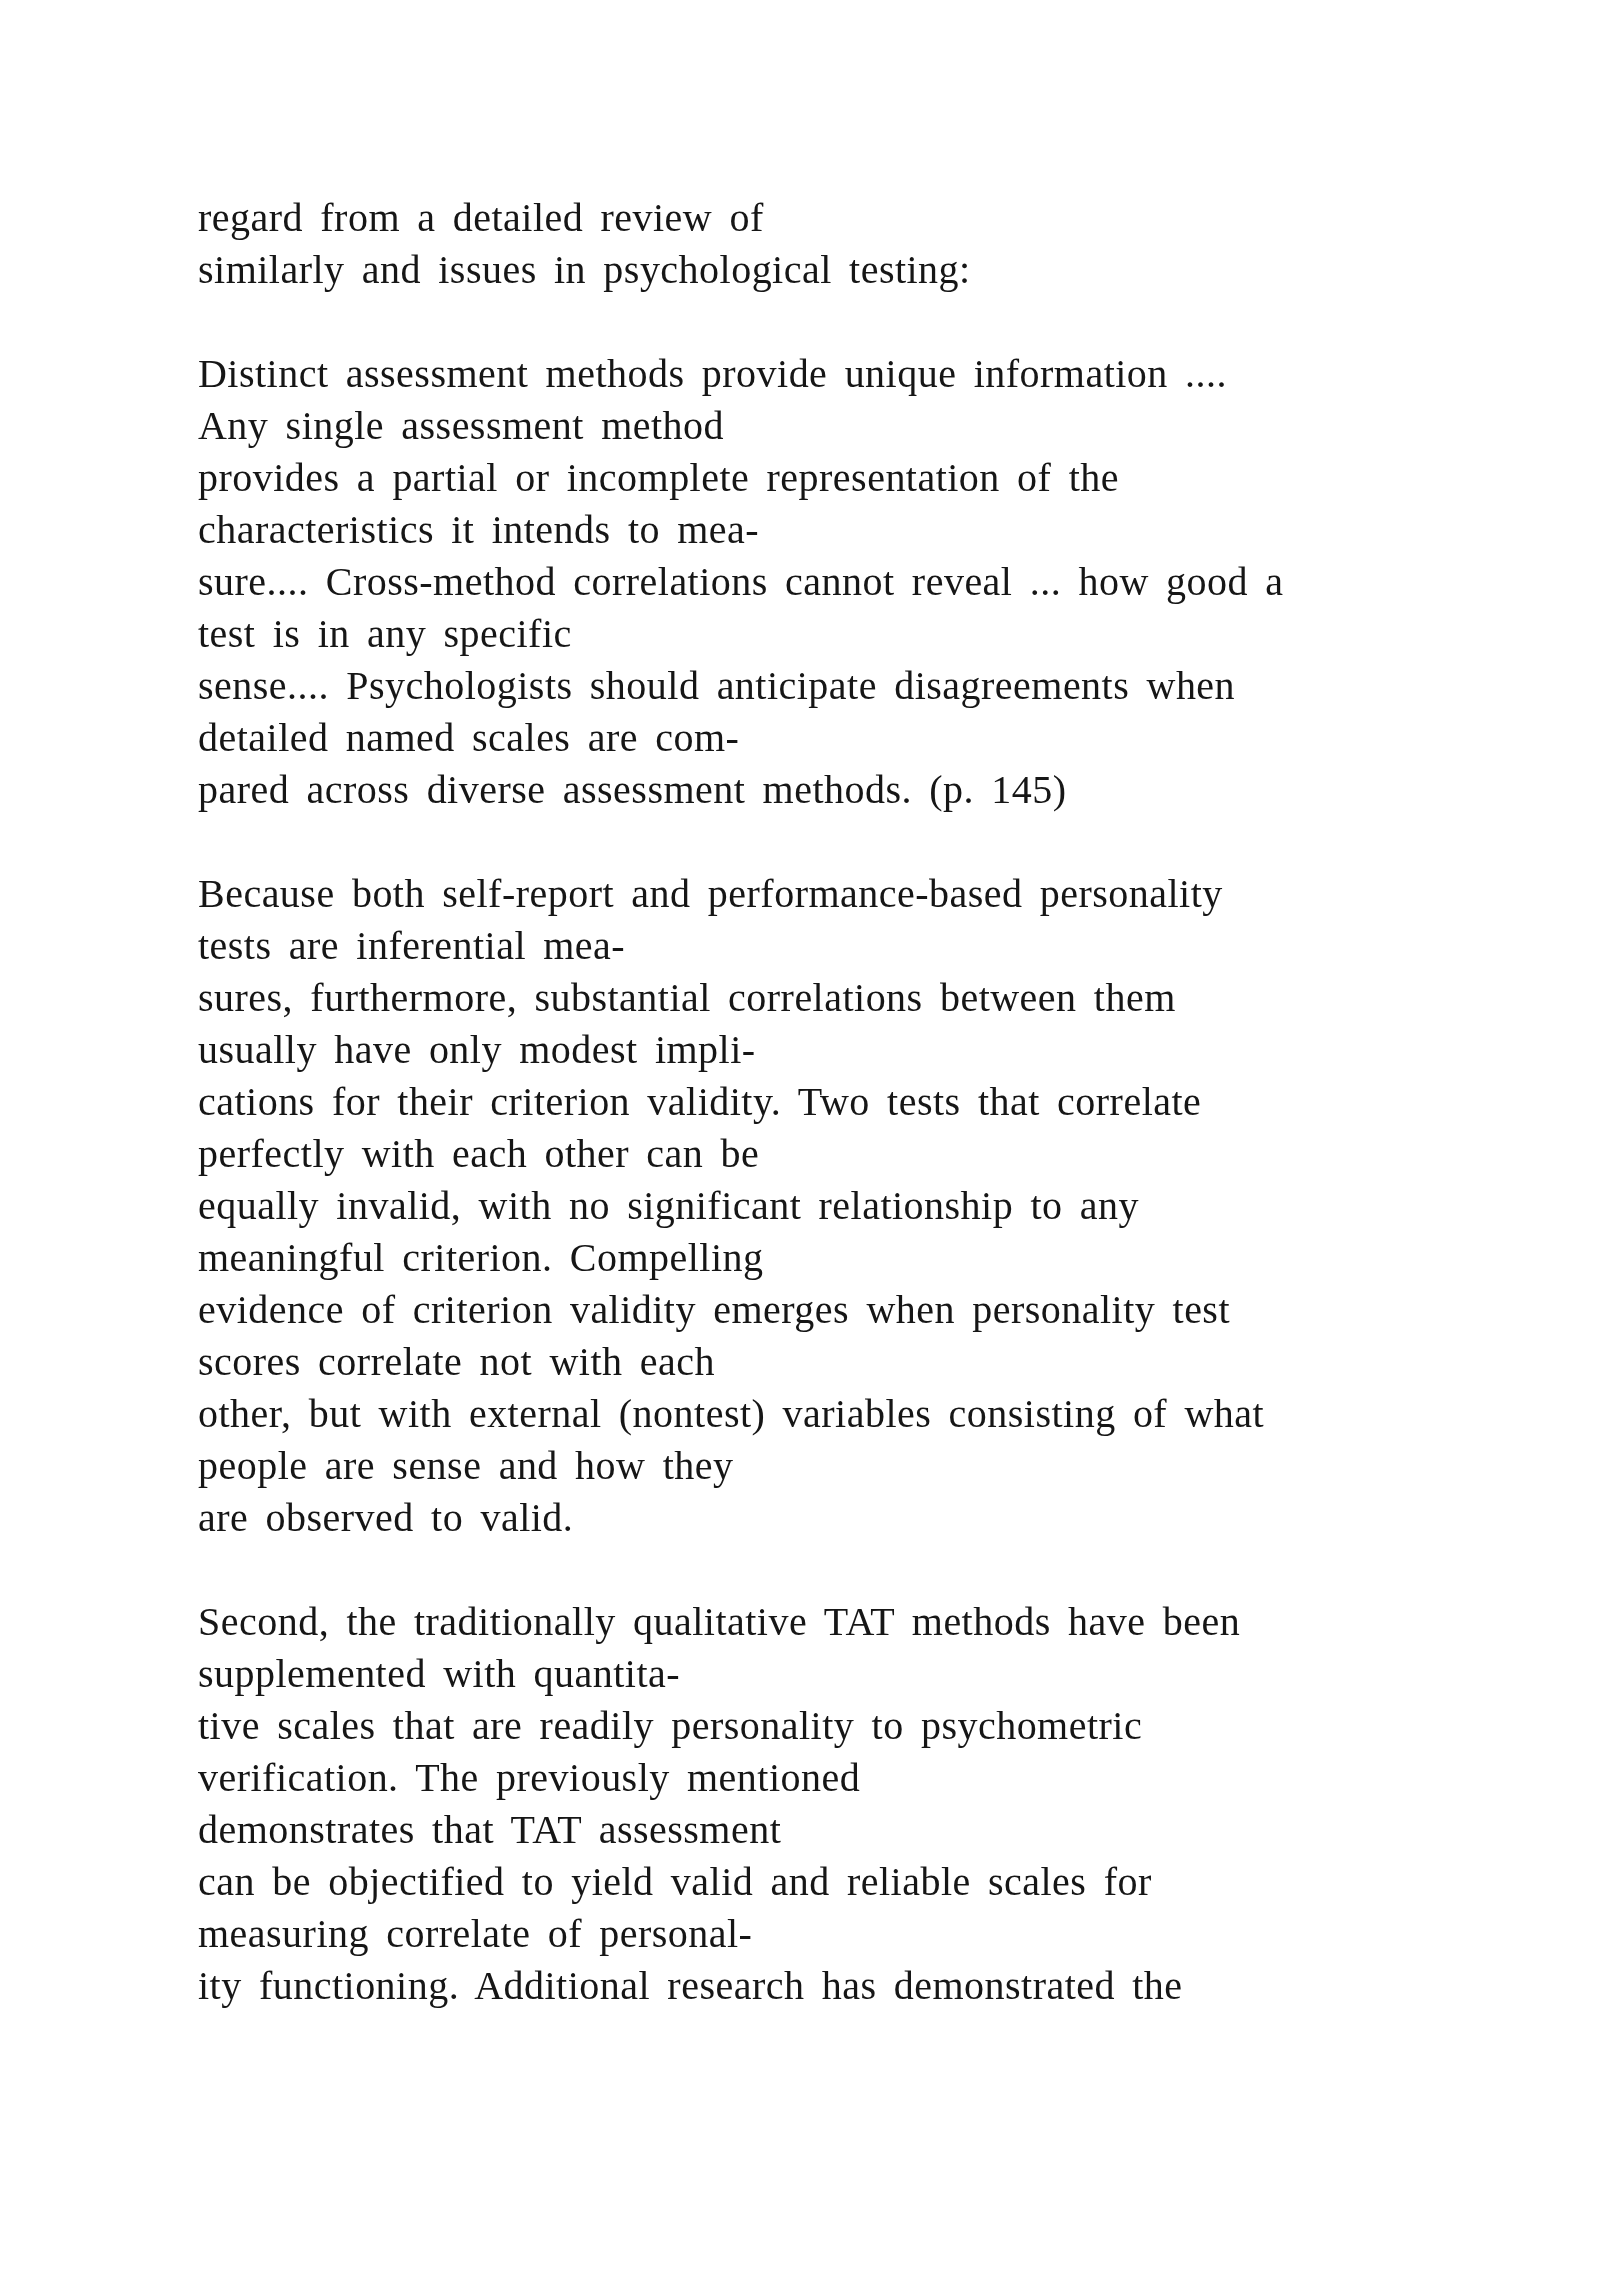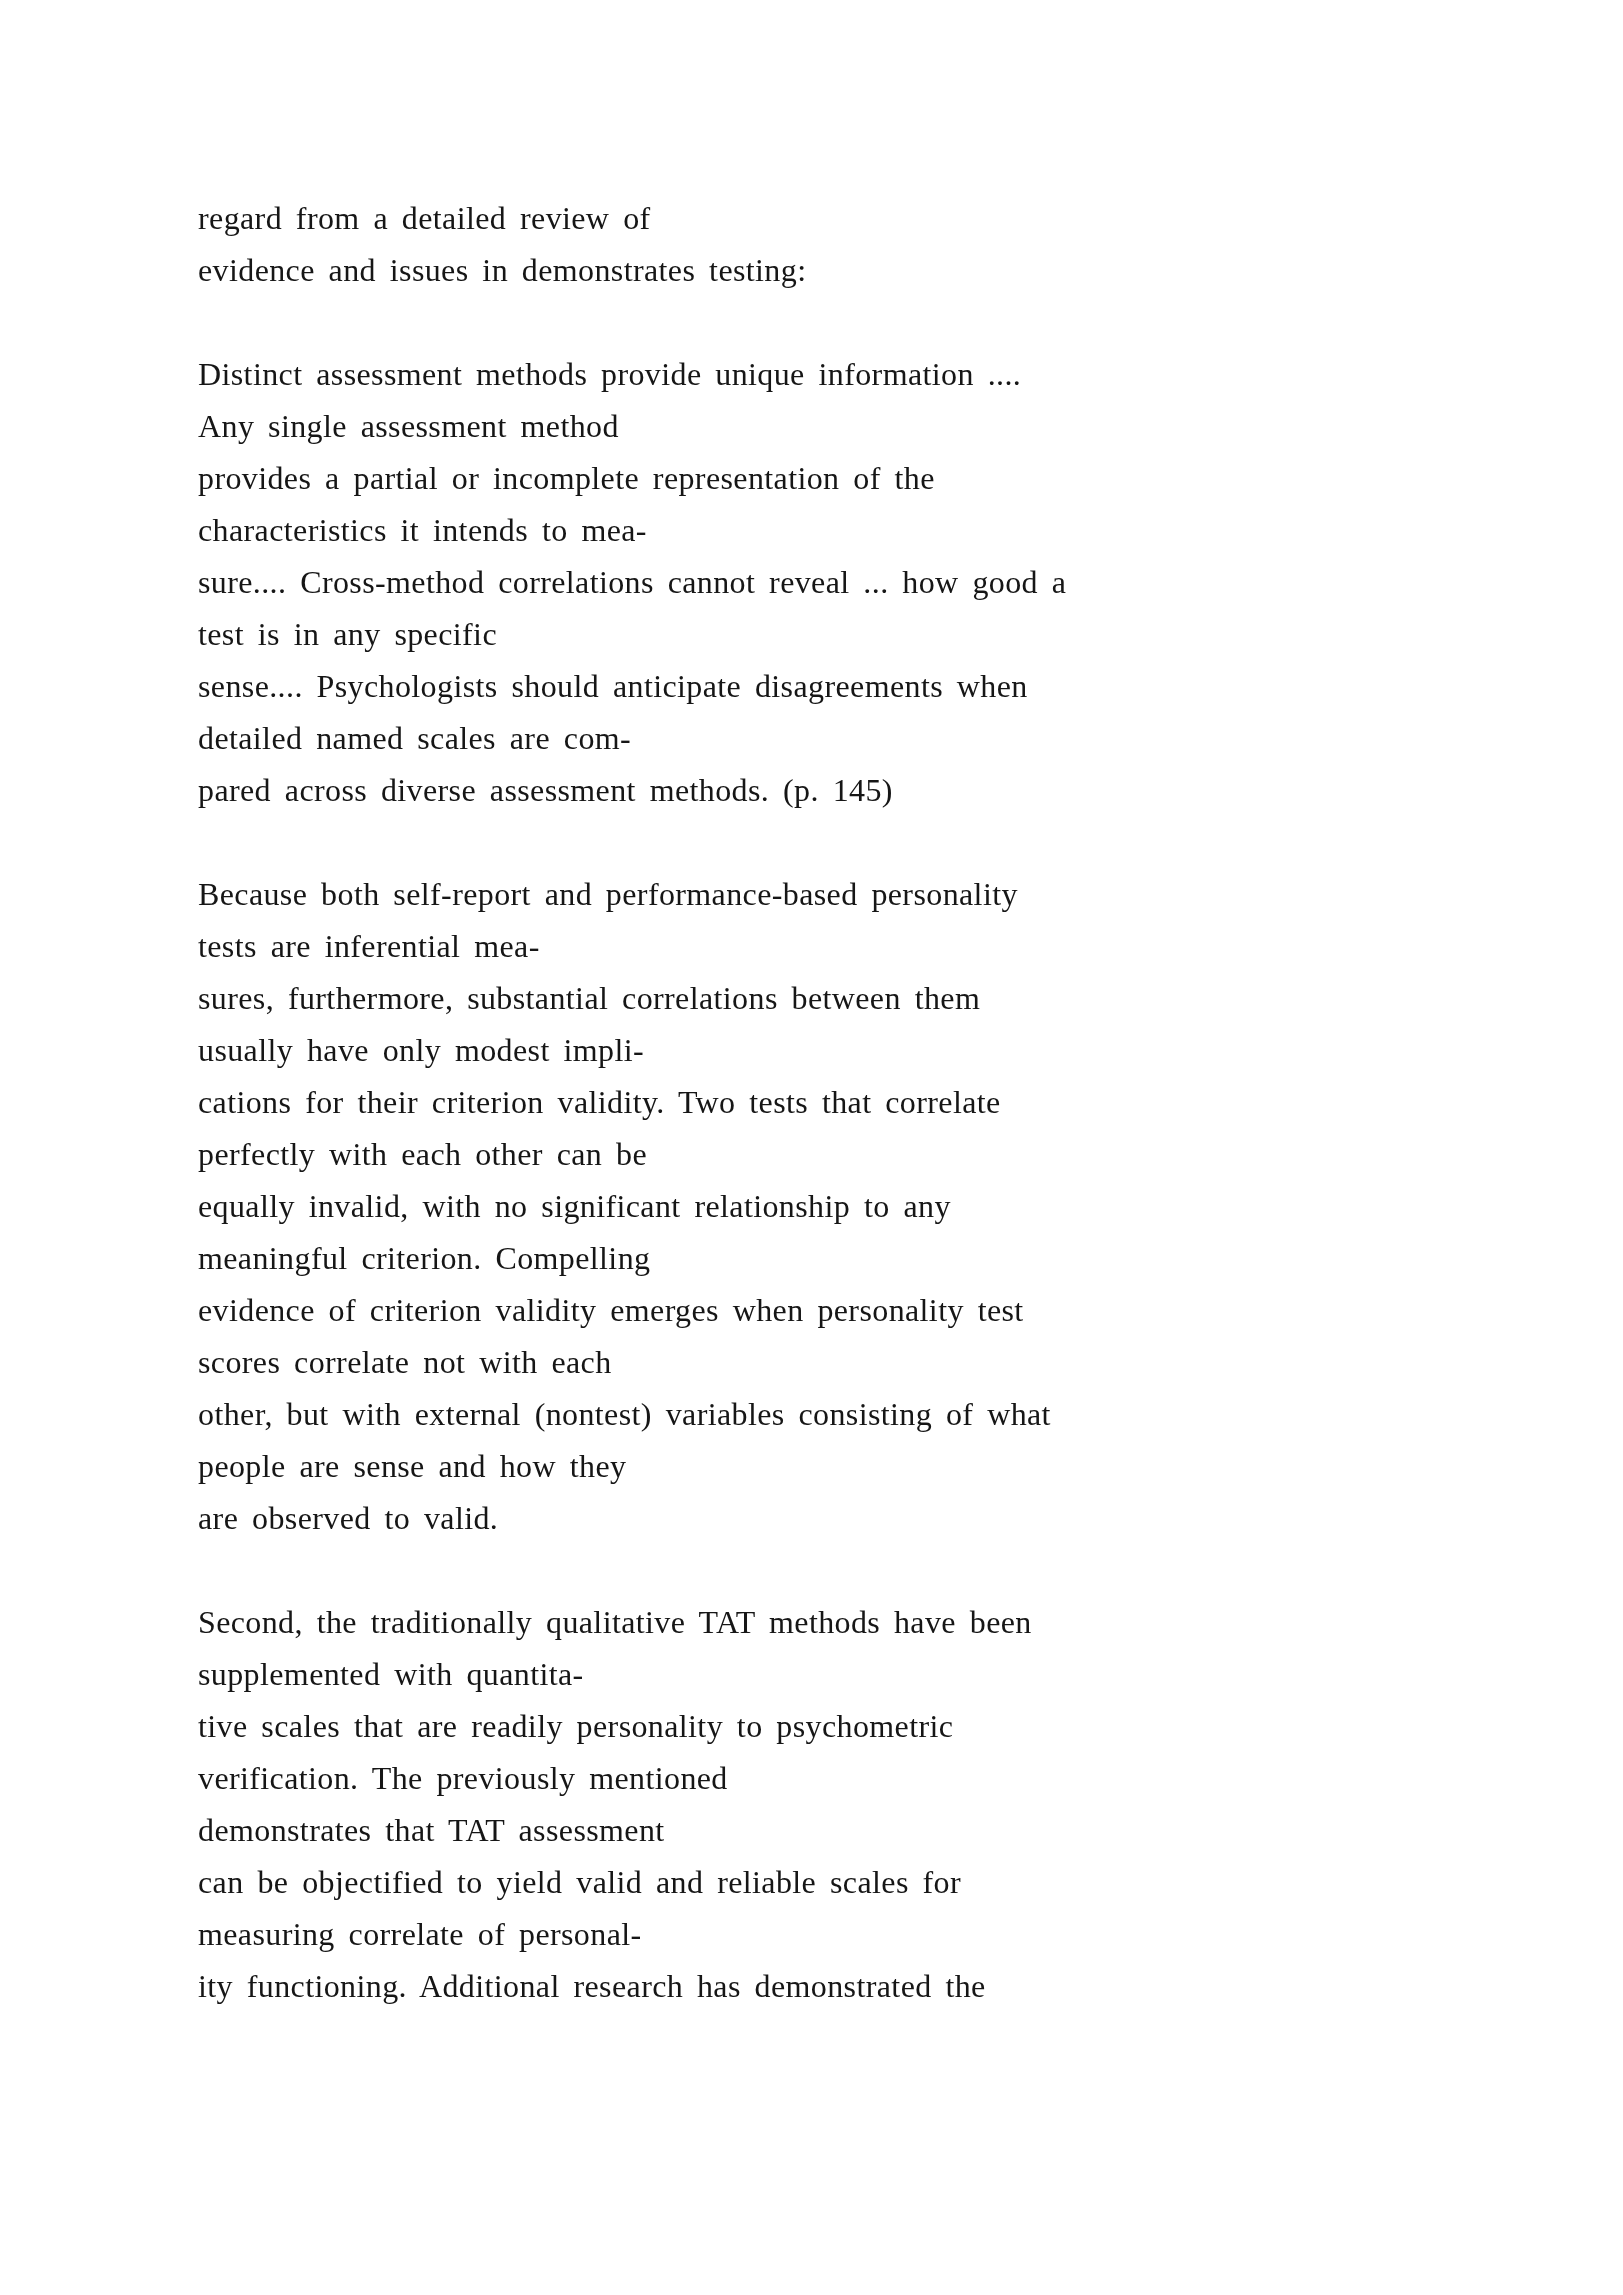--- a/index.html
+++ b/index.html
@@ -21,35 +21,35 @@
     top: 192px;
     width: 1244px;
   }
   .paragraph {
     margin: 0 0 52px 0;
   }
   .paragraph:last-child {
     margin-bottom: 12px;
   }
   .line {
-    font-size: 32px;
+    font-size: 40px;
     line-height: 52px;
     white-space: pre-wrap;
     word-spacing: 0.17em;
     letter-spacing: 0.012em;
   }
 </style>
 </head>
 <body>
 
 <main class="doc">
 
   <section class="paragraph">
     <div class="line">regard from a detailed review of</div>
-    <div class="line">evidence and issues in demonstrates testing:</div>
+    <div class="line">similarly and issues in psychological testing:</div>
   </section>
 
   <section class="paragraph">
     <div class="line">Distinct assessment methods provide unique information ....</div>
     <div class="line">Any single assessment method</div>
     <div class="line">provides a partial or incomplete representation of the</div>
     <div class="line">characteristics it intends to mea-</div>
     <div class="line">sure.... Cross-method correlations cannot reveal ... how good a</div>
     <div class="line">test is in any specific</div>
     <div class="line">sense.... Psychologists should anticipate disagreements when</div>

